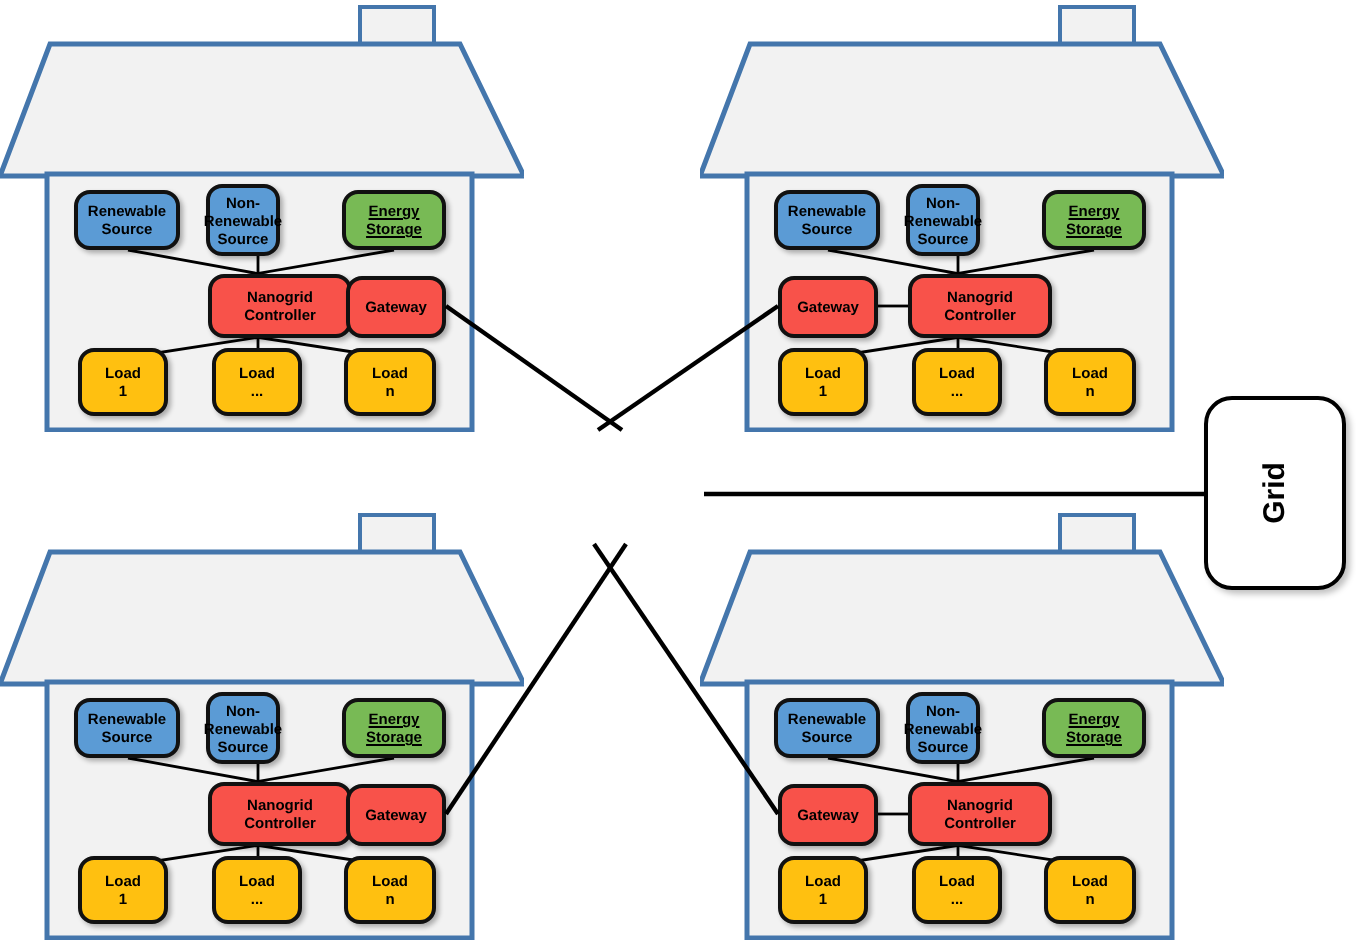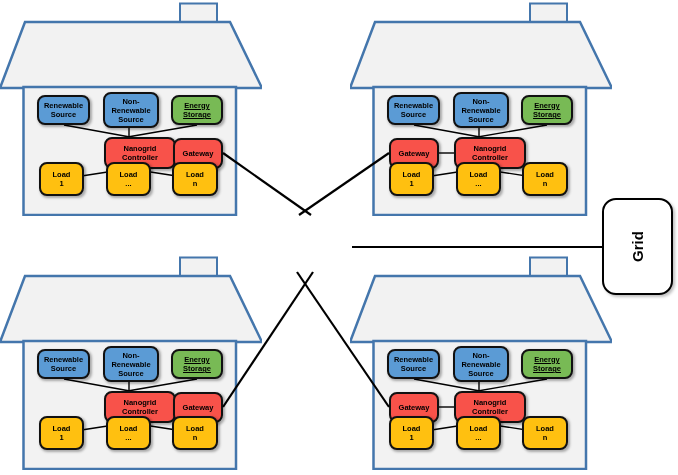--- a/index.html
+++ b/index.html
@@ -32,27 +32,27 @@
     color:#000;
     white-space:pre-line;
     box-shadow:1.5px 1.5px 2.5px rgba(0,0,0,0.30);
   }
   .src     { background:var(--source-fill); }
   .storage { background:var(--storage-fill);text-decoration:underline; }
   .ctrl, .gw { background:var(--controller-fill); }
   .load    { background:var(--load-fill); }
 
   .renewable    { left:37px;  top:93px;  width:53px; height:30px; }
-  .nonrenewable { left:103px; top:90px;  width:56px; height:36px; }
+  .nonrenewable { left:103px; top:90px;  width:37px; height:36px; }
   .storage      { left:171px; top:93px;  width:52px; height:30px; }
   .ctrl         { left:104px; top:135px; width:72px; height:32px; }
   .gw           { top:136px;  width:50px; height:31px; }
   .gw-right .gw { left:173px; }
   .gw-left  .gw { left:39px;  }
-  .load         { top:160px;  height:34px; }
+  .load         { top:172px;  height:34px; }
   .l1 { left:39px;  width:45px; }
   .l2 { left:106px; width:45px; }
   .l3 { left:172px; width:46px; }
 
   
   #connectors { position:absolute; left:0; top:0; width:678px; height:475px; }
   #connectors line { stroke:var(--connector); stroke-width:2.2; }
 
   
   .node {

